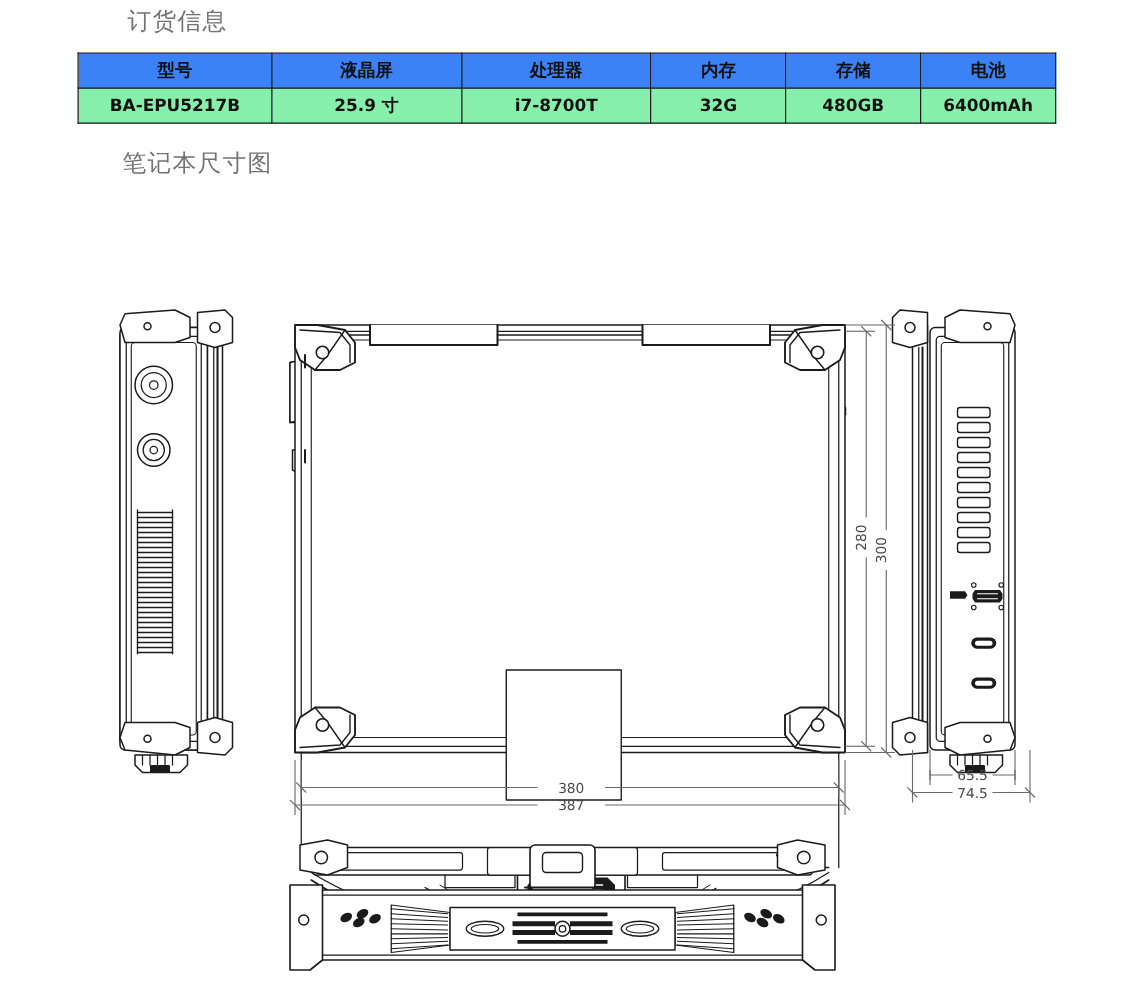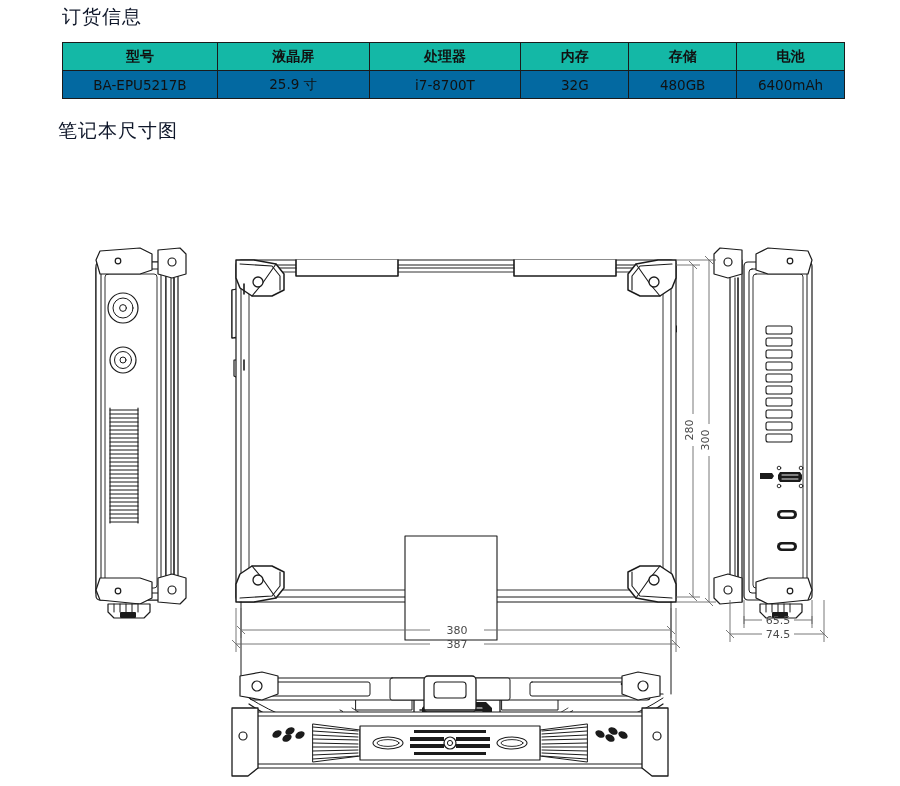--- a/index.html
+++ b/index.html
@@ -3,46 +3,47 @@
 <meta charset="utf-8">
 <style>
   html,body{margin:0;padding:0;background:#ffffff;}
   body{
     width:900px;height:786px;position:relative;overflow:hidden;
     font-family:"Liberation Sans","DejaVu Sans",sans-serif;
     color:#222;
   }
   .h-title{
     position:absolute;
-    color:#0f172a;
+    color:#737373;
     font-size:19px;
     letter-spacing:1px;
     font-family:"DejaVu Serif","Liberation Serif",serif;
     white-space:nowrap;
+    margin-left:40px;
   }
   #title-order{left:62px;top:4px;}
   #title-dims{left:58px;top:118px;text-align:center;}
 
   
   #spec-table{
     position:absolute;left:62px;top:42px;
     border-collapse:collapse;
     width:783px;
   }
   #spec-table th,#spec-table td{
     border:1px solid #1b1b1b;
     text-align:center;
     font-size:14px;
     color:#111;
     padding:0;
     height:27px;
     font-family:"DejaVu Sans","Liberation Sans",sans-serif;
   }
-  #spec-table th{background:#14b8a6;font-weight:bold;}
-  #spec-table td{background:#0369a1;font-weight:normal;font-size:13.5px;}
+  #spec-table th{background:#3b82f6;font-weight:bold;}
+  #spec-table td{background:#86efac;font-weight:bold;font-size:13.5px;}
   #spec-table col.c0{width:155px;}
   #spec-table col.c1{width:152px;}
   #spec-table col.c2{width:152px;}
   #spec-table col.c3{width:108px;}
   #spec-table col.c4{width:108px;}
   #spec-table col.c5{width:108px;}
 
   
   #drawing{position:absolute;left:0;top:138px;width:900px;height:648px;}
   #drawing svg{display:block;}

